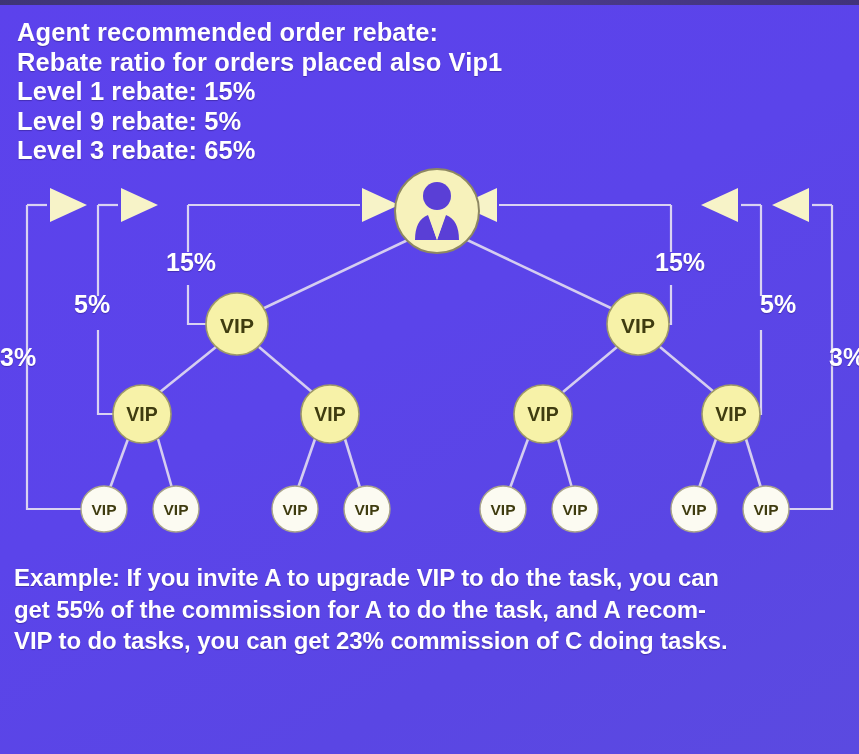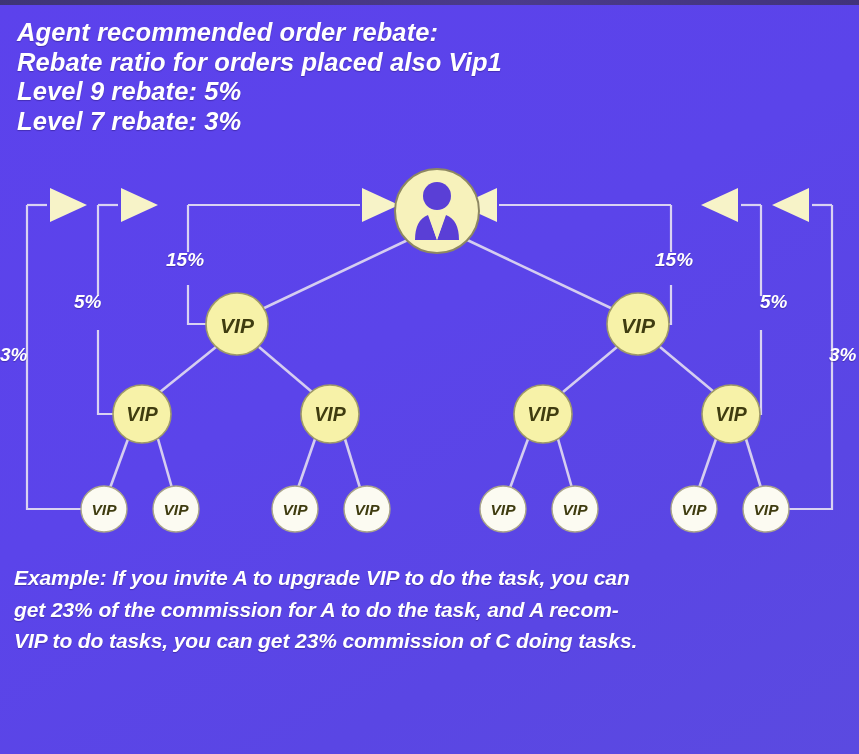--- a/index.html
+++ b/index.html
@@ -10,21 +10,20 @@
   }
   body {
     font-family: "Liberation Sans", sans-serif;
   }
   #stage {
     position: relative;
     width: 859px;
     height: 754px;
     overflow: hidden;
     background: linear-gradient(150deg, #5c42ec 0%, #5b44ea 45%, #5a46e4 75%, #5b4ae0 100%);
-    font-style: italic;
   }
   #topstrip {
     position: absolute;
     left: 0; top: 0;
     width: 859px; height: 5px;
     background: linear-gradient(90deg, #3d3470 0%, #45357d 30%, #4a3a86 60%, #403275 100%);
     opacity: .95;
   }
   
   #header {
@@ -47,21 +46,21 @@
     position: absolute;
     left: 0;
     top: 0;
     width: 859px;
     height: 560px;
   }
   
   .pct {
     position: absolute;
     color: #ffffff;
-    font-size: 19px;
+    font-size: 25px;
     font-weight: 600;
     line-height: 1;
     white-space: nowrap;
     text-shadow: 0 1px 1px rgba(40,20,110,.45);
   }
   
   .nodelabel {
     position: absolute;
     transform: translate(-50%, -50%);
     color: #3f3c10;
@@ -75,40 +74,41 @@
   .nodelabel.lvl3 { font-size: 15.5px; }
   
   #caption {
     position: absolute;
     left: 14px;
     top: 562px;
     width: 838px;
   }
   #caption .cline {
     color: #ffffff;
-    font-size: 21px;
+    font-size: 24px;
     line-height: 31.6px;
     font-weight: 600;
     white-space: nowrap;
     letter-spacing: -0.1px;
     text-shadow: 0 1px 1px rgba(40,20,110,.45);
   }
 </style>
 </head>
 <body>
 
 <div id="stage">
 
   <div id="topstrip"></div>
 
   <div id="header">
     <div class="hline">Agent recommended order rebate:</div>
     <div class="hline">Rebate ratio for orders placed also Vip1</div>
+    <div class="hline">Level 1 rebate: 15%</div>
     <div class="hline">Level 9 rebate: 5%</div>
-    <div class="hline">Level 7 rebate: 3%</div>
+    <div class="hline">Level 3 rebate: 65%</div>
   </div>
 
   <svg id="diagram" viewBox="0 0 859 560">
     <defs>
       <style>
         .ln   { stroke:#d9d2f2; stroke-width:2.2; fill:none; }
         .lnth { stroke:#d5cdf0; stroke-width:2.6; fill:none; }
         .arw  { fill:#f7f3c8; }
         .nd1  { fill:#f7f2a8; stroke:#9f9a68; stroke-width:1.6; }
         .nd3  { fill:#fcfbf2; stroke:#a9a48a; stroke-width:1.4; }
@@ -207,17 +207,17 @@
   <div class="nodelabel lvl3" style="left:176px; top:510px;">VIP</div>
   <div class="nodelabel lvl3" style="left:295px; top:510px;">VIP</div>
   <div class="nodelabel lvl3" style="left:367px; top:510px;">VIP</div>
   <div class="nodelabel lvl3" style="left:503px; top:510px;">VIP</div>
   <div class="nodelabel lvl3" style="left:575px; top:510px;">VIP</div>
   <div class="nodelabel lvl3" style="left:694px; top:510px;">VIP</div>
   <div class="nodelabel lvl3" style="left:766px; top:510px;">VIP</div>
 
   <div id="caption">
     <div class="cline">Example: If you invite A to upgrade VIP to do the task, you can</div>
-    <div class="cline">get 23% of the commission for A to do the task, and A recom-</div>
+    <div class="cline">get 55% of the commission for A to do the task, and A recom-</div>
     <div class="cline">VIP to do tasks, you can get 23% commission of C doing tasks.</div>
   </div>
 
 </div>
 
 </body></html>

